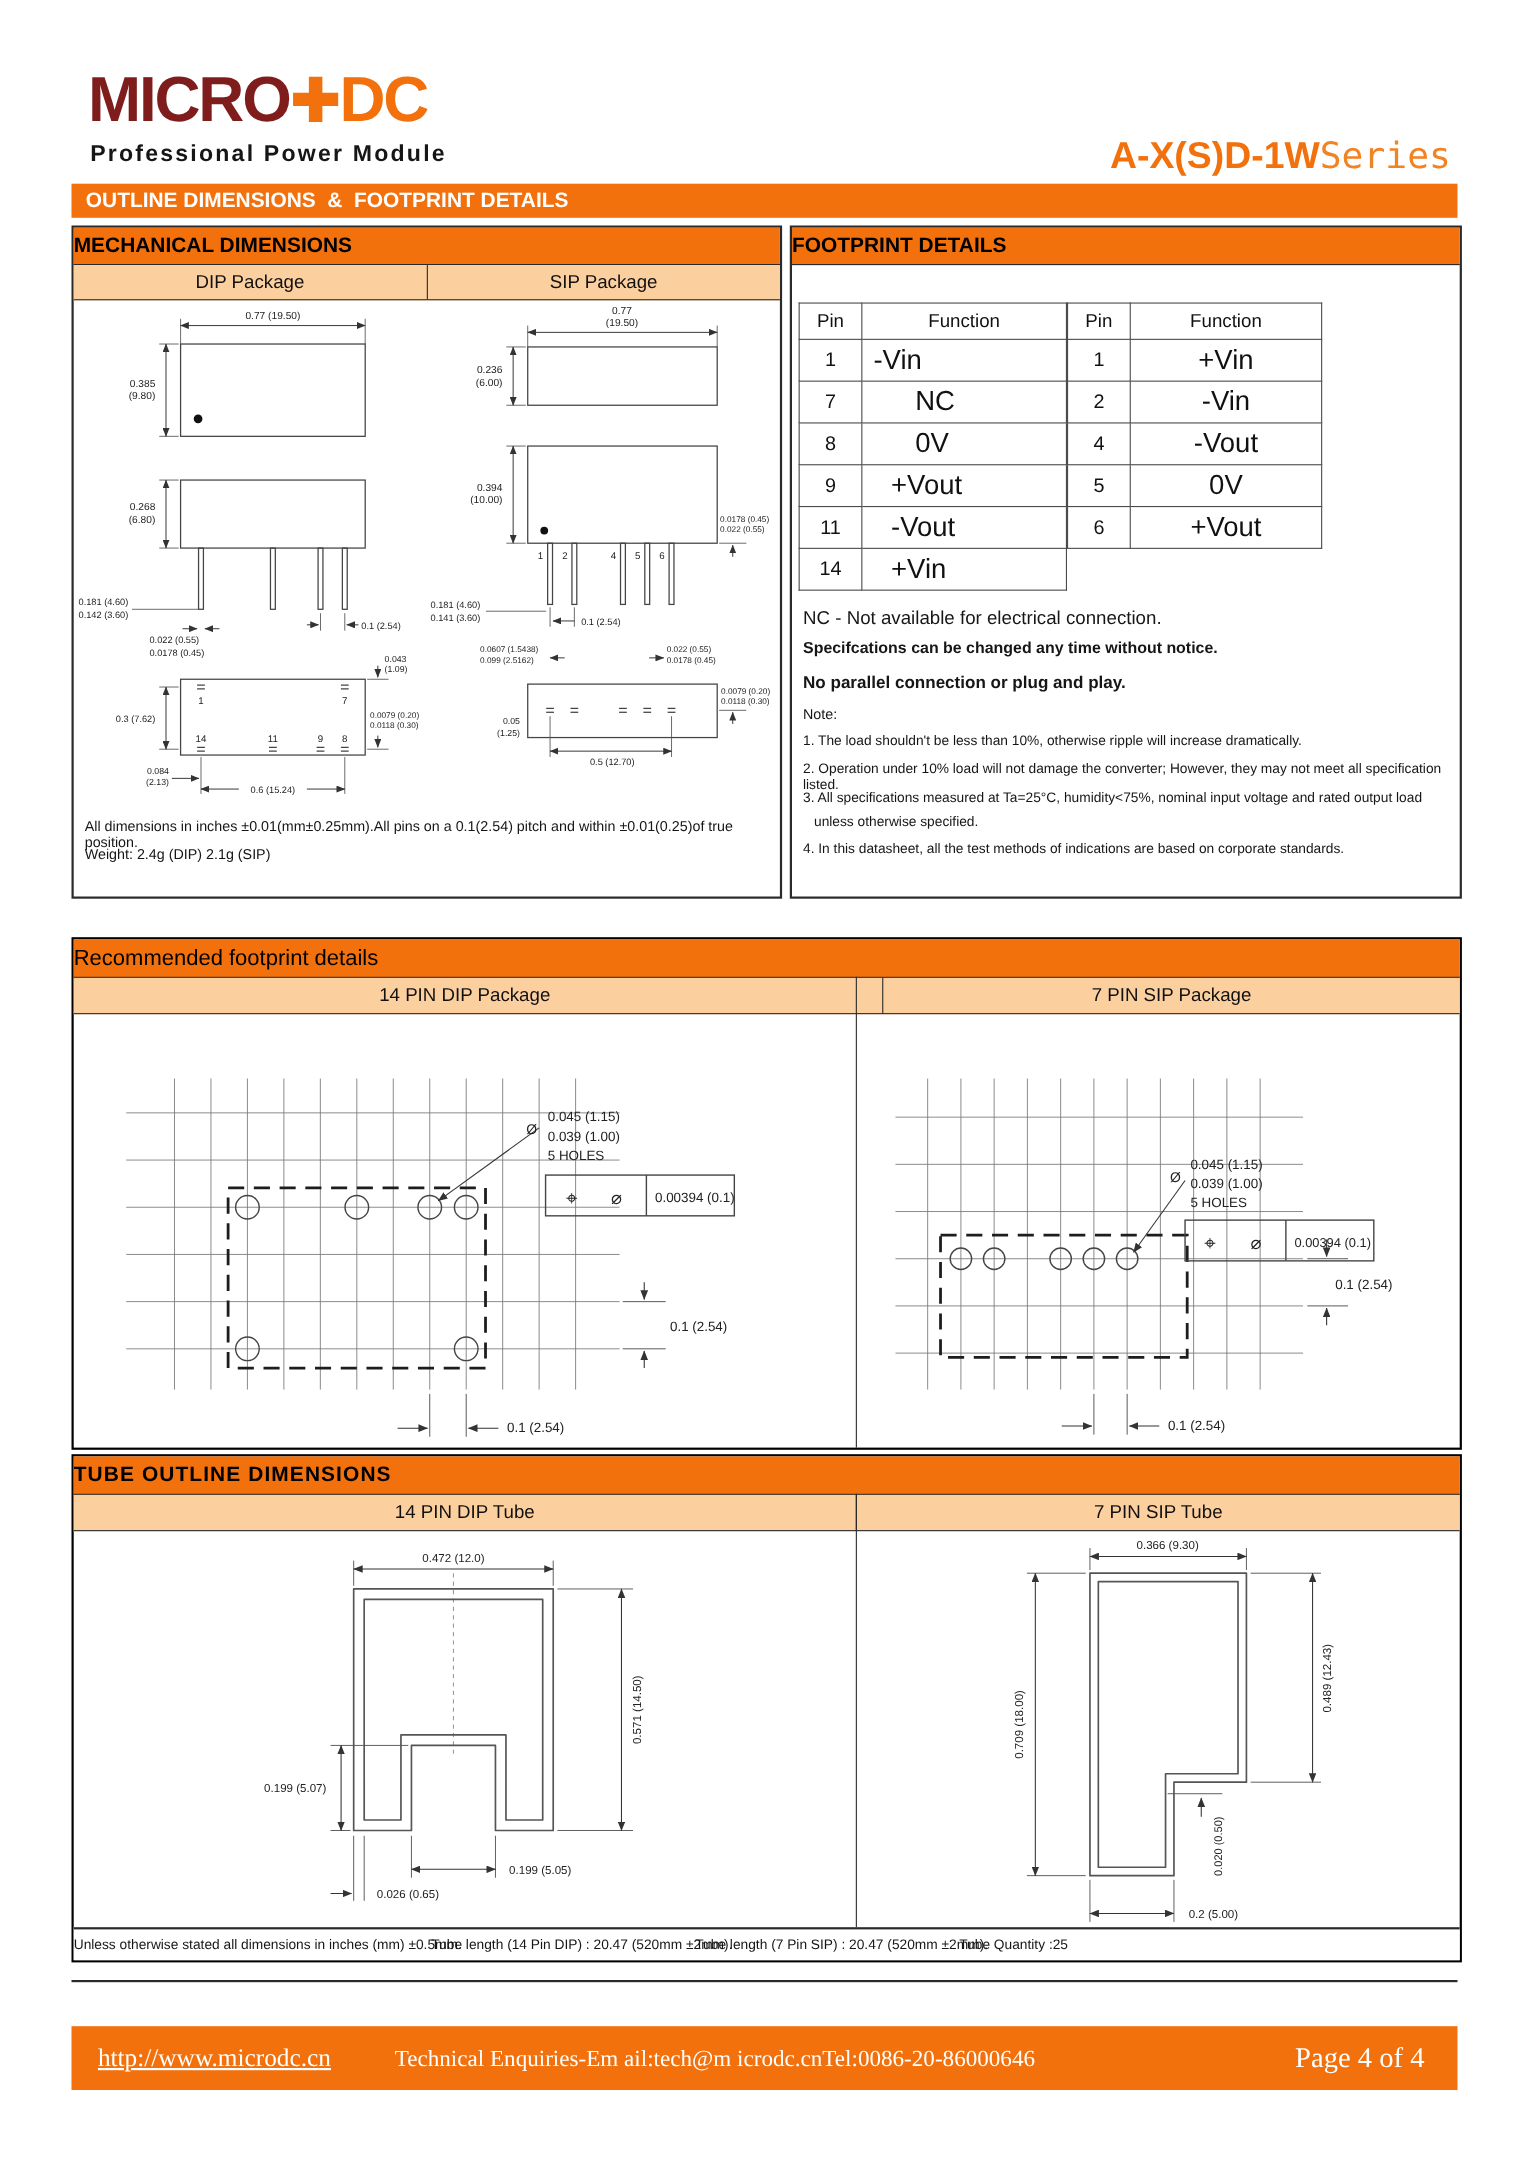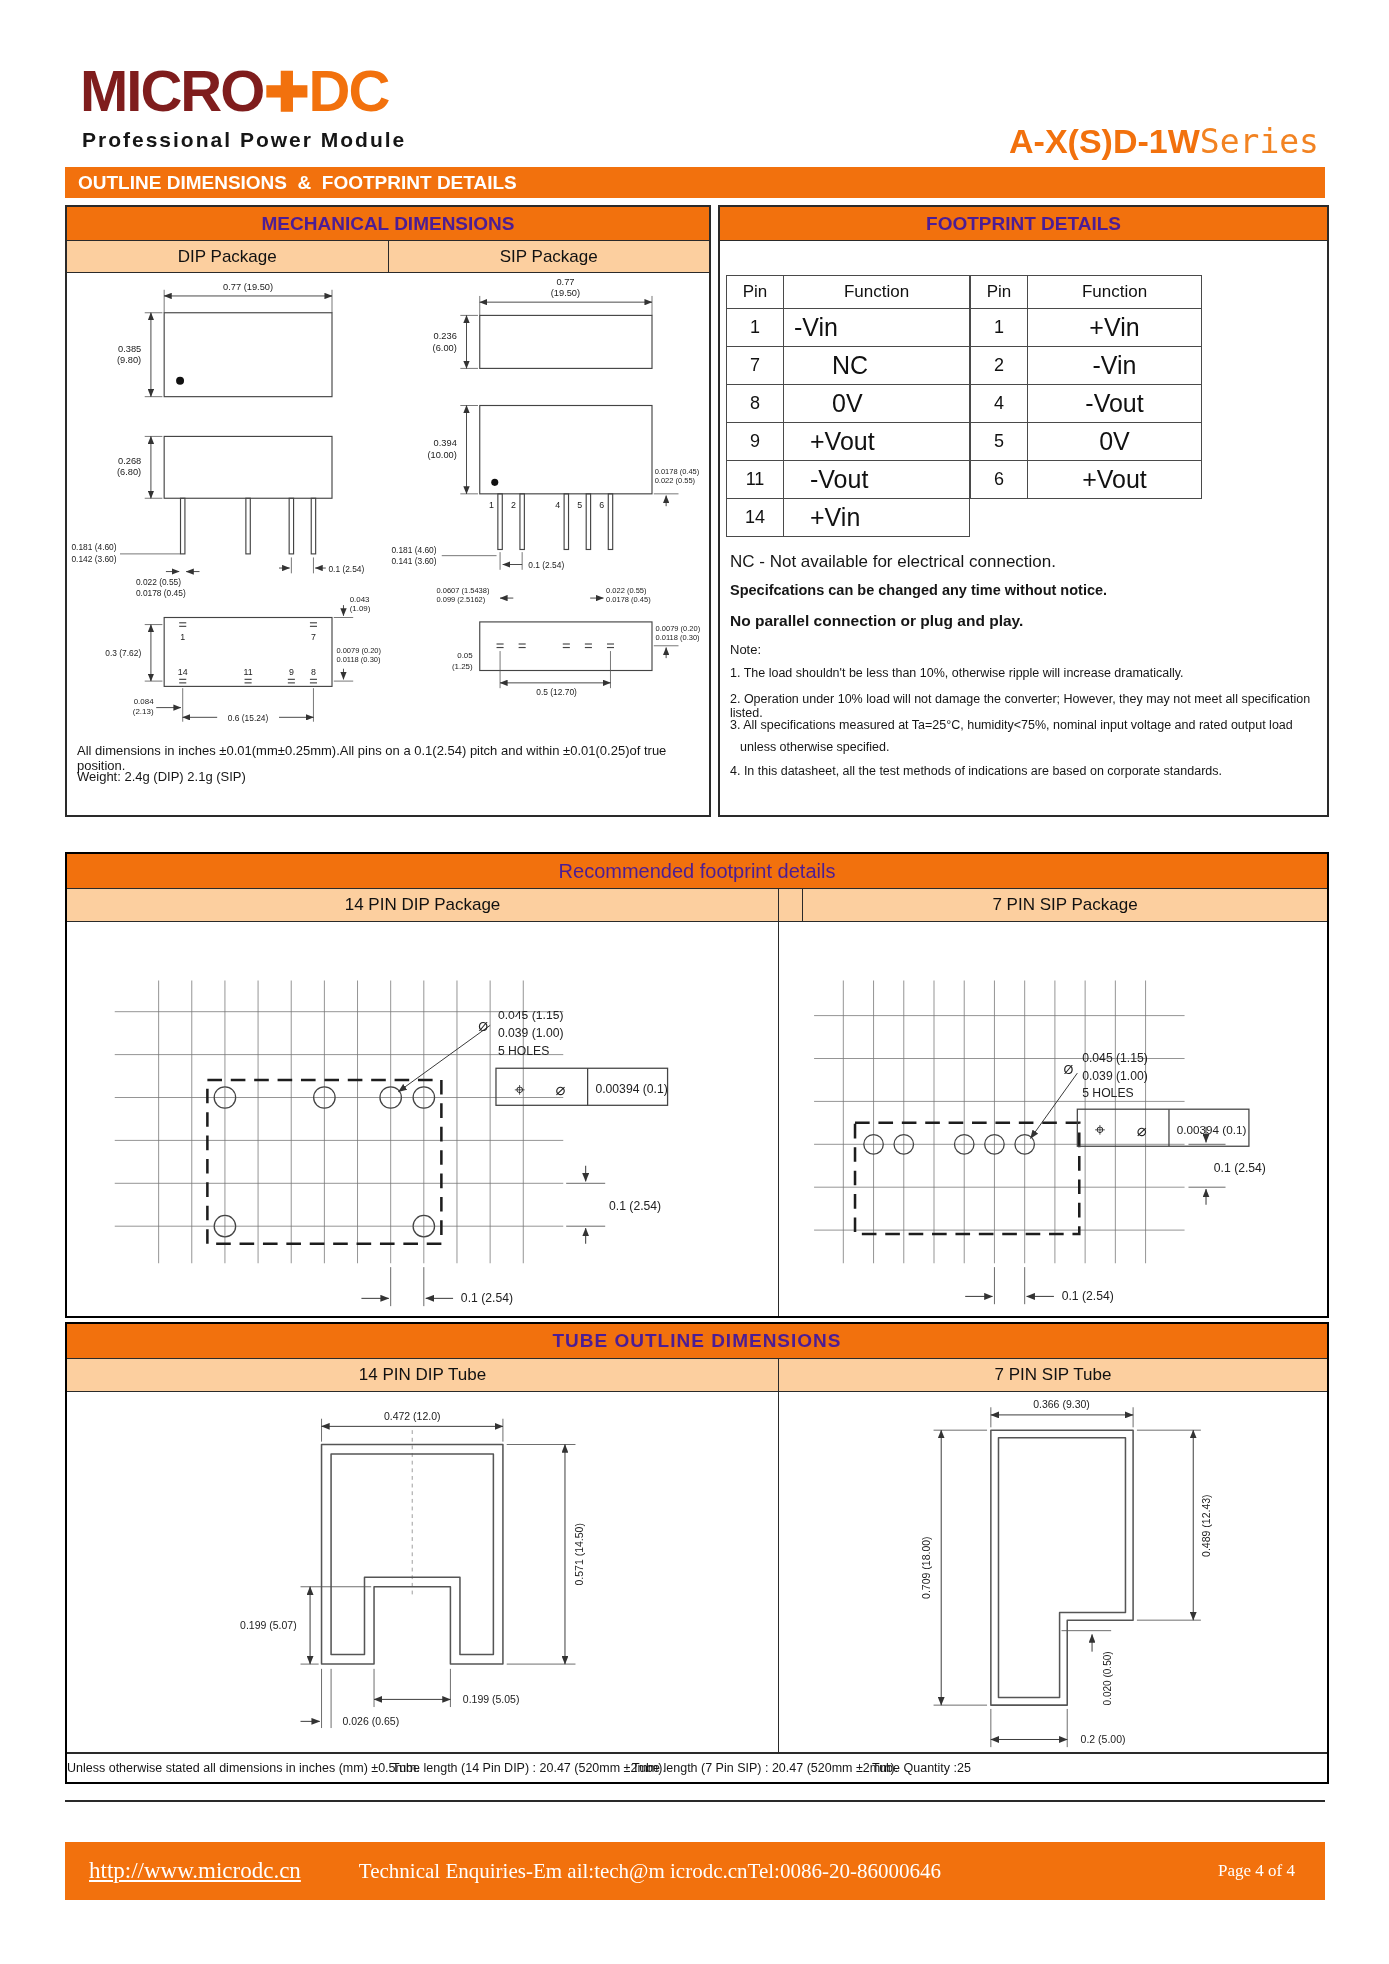--- a/index.html
+++ b/index.html
@@ -12,21 +12,21 @@
   .logo-sub{position:absolute;left:82px;top:128px;font-weight:bold;font-size:21px;letter-spacing:2px;color:#161616;}
   .series{position:absolute;right:70px;top:122px;white-space:nowrap;}
   .series .model{color:#F2710D;font-weight:800;font-size:34px;letter-spacing:0;}
   .series .suffix{color:#F28322;font-family:"DejaVu Sans Mono",monospace;font-size:33px;}
   
   .banner{position:absolute;left:65px;top:167px;width:1260px;height:31px;background:#F2710D;color:#fff;font-weight:bold;font-size:19px;line-height:31px;padding-left:0;white-space:pre;}
   .banner span{margin-left:13px;}
   
   .sect{position:absolute;background:#fff;border:2px solid #000000;}
   .panel{position:absolute;background:#fff;border:2px solid #2a2a2a;}
-  .obar{background:#F2710D;color:#4c1d95;font-weight:bold;font-size:19px;text-align:center;height:33px;line-height:33px;border-bottom:1px solid #2a2a2a;}
+  .obar{background:#F2710D;color:#000000;font-weight:bold;font-size:19px;text-align:left;height:33px;line-height:33px;border-bottom:1px solid #2a2a2a;}
   .peach{background:#FCCF9F;display:flex;height:31px;border-bottom:1px solid #2a2a2a;font-size:17px;color:#111;}
   .peach .cell{flex:1;text-align:center;line-height:31px;}
   .peach .cell + .cell{border-left:1px solid #2a2a2a;}
   
   table.pin-table{border-collapse:collapse;background:#fff;}
   table.pin-table td{border:1px solid #4a4a4a;padding:0;}
   .pin-table .hd{font-size:17px;text-align:center;height:32px;color:#111;}
   .pin-table .pn{font-size:18px;text-align:center;width:56px;height:37px;}
   .pin-table .fn{font-size:25px;height:37px;padding-left:48px;}
   .pin-table .fn.fl{padding-left:10px;}
@@ -49,21 +49,21 @@
   .cdash{stroke:#999;stroke-width:1;stroke-dasharray:4 4;}
   
   .tube-foot{position:absolute;left:0;right:0;bottom:0;height:28px;border-top:2px solid #2a2a2a;font-size:12.5px;color:#161616;background:#fff;}
   .tube-foot span{position:absolute;top:7px;white-space:nowrap;}
   
   .rule{position:absolute;left:65px;top:1800px;width:1260px;border-top:2px solid #2a2a2a;}
   .pfoot{position:absolute;left:65px;top:1842px;width:1260px;height:58px;background:#F2710D;color:#fff;font-family:"Liberation Serif",serif;display:flex;align-items:center;}
   .pfoot .url{font-size:23px;text-decoration:underline;margin-left:24px;}
   .pfoot .mid{font-size:21px;margin-left:58px;}
   .pfoot .tel{font-size:21px;}
-  .pfoot .pg{font-size:17px;margin-left:auto;margin-right:30px;}
+  .pfoot .pg{font-size:26px;margin-left:auto;margin-right:30px;}
 </style>
 </head>
 <body>
 
 <svg width="0" height="0" style="position:absolute" aria-hidden="true">
   <defs>
     <marker id="ae" viewBox="0 0 10 8" refX="9.5" refY="4" markerWidth="9" markerHeight="7.2" orient="auto" markerUnits="userSpaceOnUse">
         <path d="M0,0 L10,4 L0,8 Z" fill="#333"></path>
       </marker>
     <marker id="as" viewBox="0 0 10 8" refX="9.5" refY="4" markerWidth="9" markerHeight="7.2" orient="auto-start-reverse" markerUnits="userSpaceOnUse">

